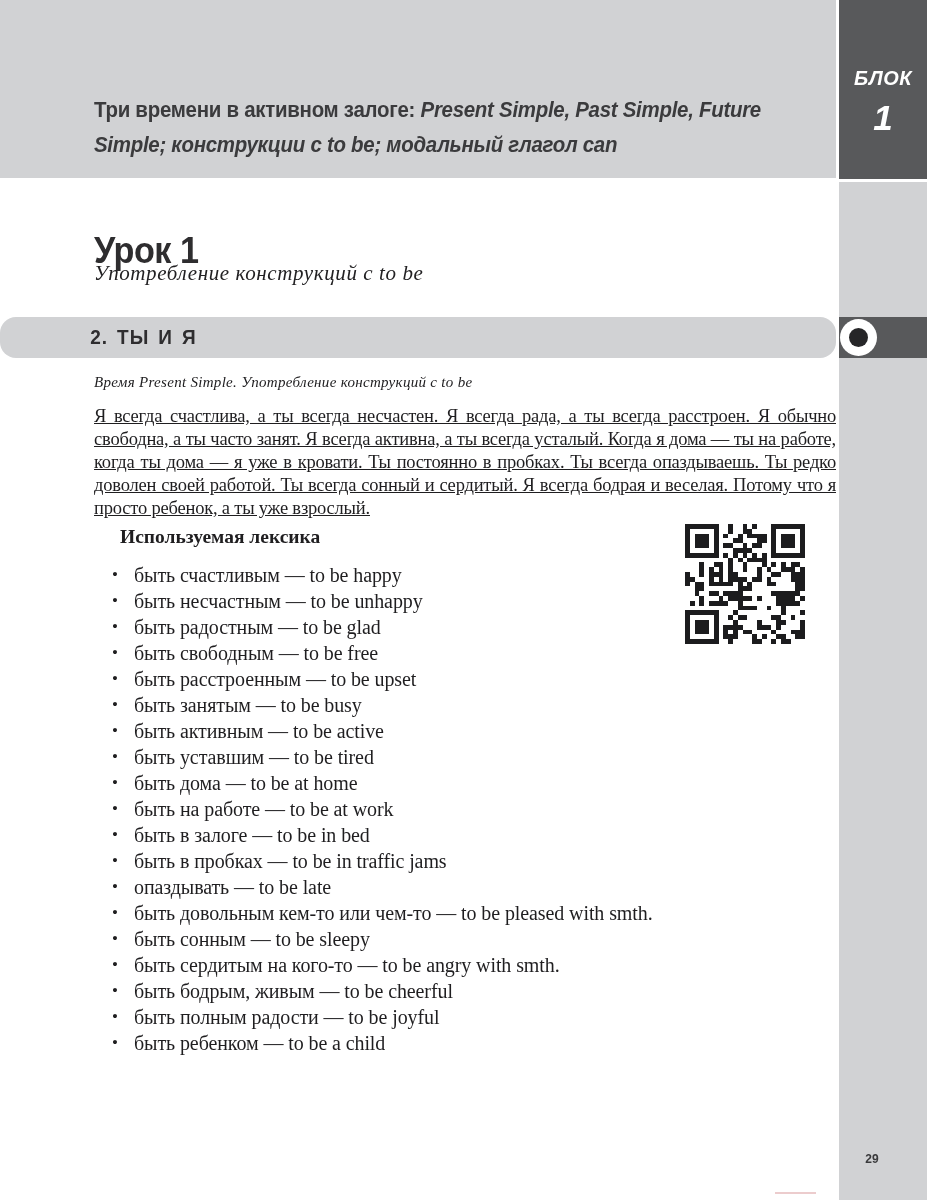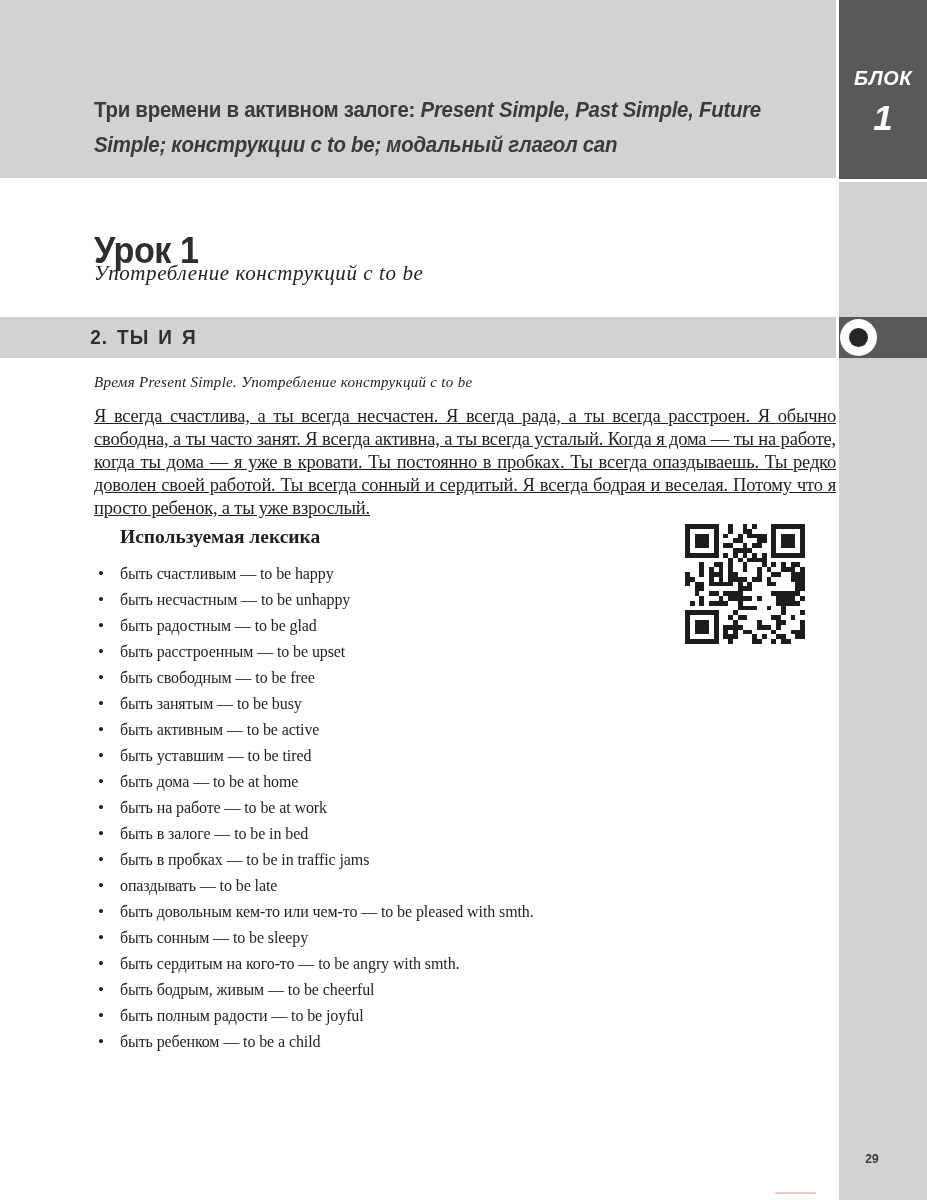--- a/index.html
+++ b/index.html
@@ -40,21 +40,21 @@
   .lesson-title{
     position:absolute;left:94px;top:206px;
     font-family:"Liberation Sans",sans-serif;font-weight:bold;font-size:36px;color:var(--ink);
     letter-spacing:-0.5px;transform:scaleX(0.95);transform-origin:left top;
   }
   .lesson-subtitle{
     position:absolute;left:94px;top:261px;font-style:italic;font-size:21px;
     letter-spacing:0.6px;color:#222123;
   }
   
-  .section-band{position:absolute;left:0;top:317px;width:836px;height:41px;background:var(--band-gray);}
+  .section-band{position:absolute;left:0;top:317px;width:836px;height:41px;background:var(--band-gray);border-radius:16px;}
   .section-band-text{
     padding-left:95px;line-height:41px;
     font-family:"Liberation Sans",sans-serif;font-weight:bold;font-size:20px;color:var(--ink);
     letter-spacing:1px;word-spacing:3px;transform:scaleX(0.95);transform-origin:left top;
   }
   .right-band{position:absolute;left:839px;top:317px;width:88px;height:41px;background:var(--dark-gray);}
   .bullseye{
     position:absolute;left:1px;top:2px;width:37px;height:37px;border-radius:50%;
     background:#ffffff;display:flex;align-items:center;justify-content:center;
   }
@@ -65,21 +65,21 @@
   .body-paragraph{
     margin:0;font-size:18.5px;line-height:23px;text-align:justify;
     letter-spacing:-0.2px;color:var(--body-ink);text-decoration:underline;
   }
   .lexicon{margin-top:6px;}
   .qr-box{float:right;width:120px;height:120px;margin:-2px 31px 12px 20px;}
   .qr-box svg{display:block;width:120px;height:120px;}
   .lexicon-heading{
     padding-left:26px;margin:6px 0 13px 0;font-weight:bold;font-size:19.5px;color:var(--body-ink);
   }
-  ul.lexicon-list{list-style:none;margin:0;padding:0;font-size:16px;color:var(--body-ink);}
+  ul.lexicon-list{list-style:none;margin:14px;padding:0;font-size:20px;color:var(--body-ink);}
   ul.lexicon-list li{position:relative;padding-left:26px;line-height:26px;letter-spacing:-0.1px;}
   ul.lexicon-list li::before{
     content:"\2022";position:absolute;left:4px;top:0;font-size:17px;color:var(--body-ink);
   }
   
   .pink-line{position:absolute;left:775px;top:1192px;width:41px;height:2px;background:#eccccd;}
 </style>
 </head>
 <body>
 
@@ -410,22 +410,22 @@
             <rect x="18" y="24" width="1" height="1"></rect>
             <rect x="20" y="24" width="1" height="1"></rect>
             <rect x="21" y="24" width="1" height="1"></rect>
           </svg>
         </div>
       <div class="lexicon-heading">Используемая лексика</div>
       <ul class="lexicon-list">
           <li>быть счастливым — to be happy</li>
           <li>быть несчастным — to be unhappy</li>
           <li>быть радостным — to be glad</li>
+          <li>быть свободным — to be free</li>
           <li>быть расстроенным — to be upset</li>
-          <li>быть свободным — to be free</li>
           <li>быть занятым — to be busy</li>
           <li>быть активным — to be active</li>
           <li>быть уставшим — to be tired</li>
           <li>быть дома — to be at home</li>
           <li>быть на работе — to be at work</li>
           <li>быть в залоге — to be in bed</li>
           <li>быть в пробках — to be in traffic jams</li>
           <li>опаздывать — to be late</li>
           <li>быть довольным кем-то или чем-то — to be pleased with smth.</li>
           <li>быть сонным — to be sleepy</li>

